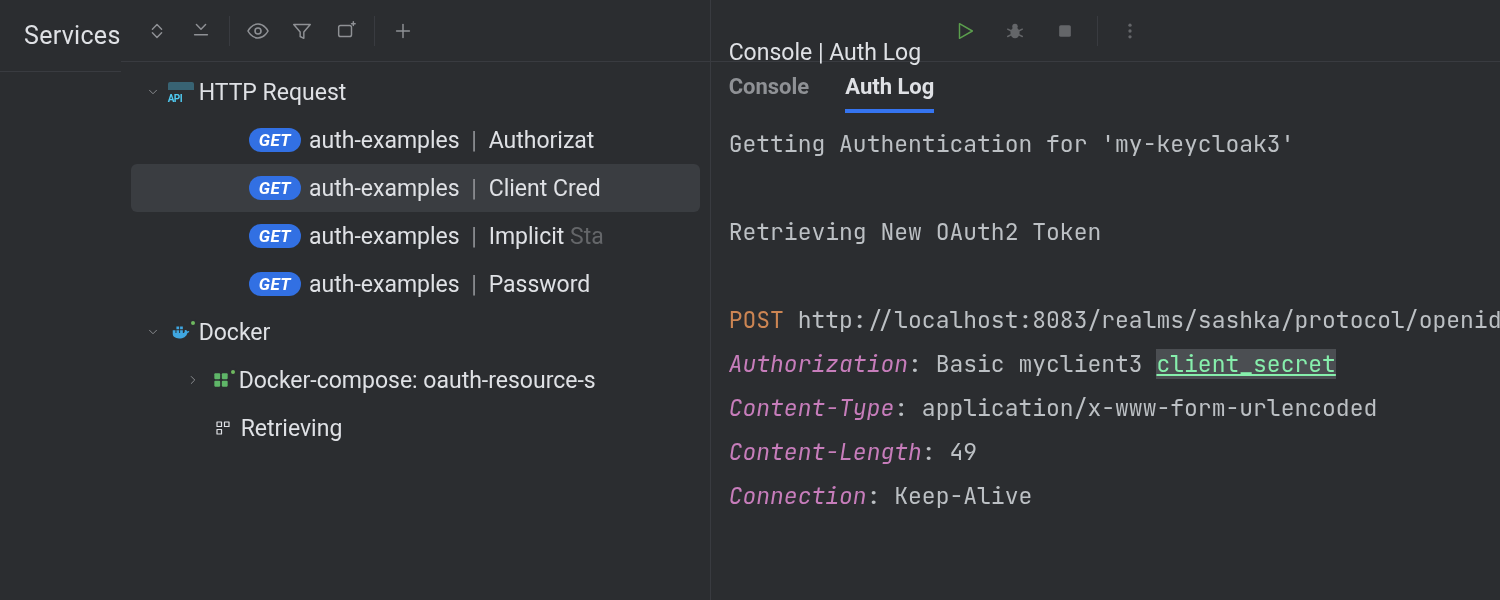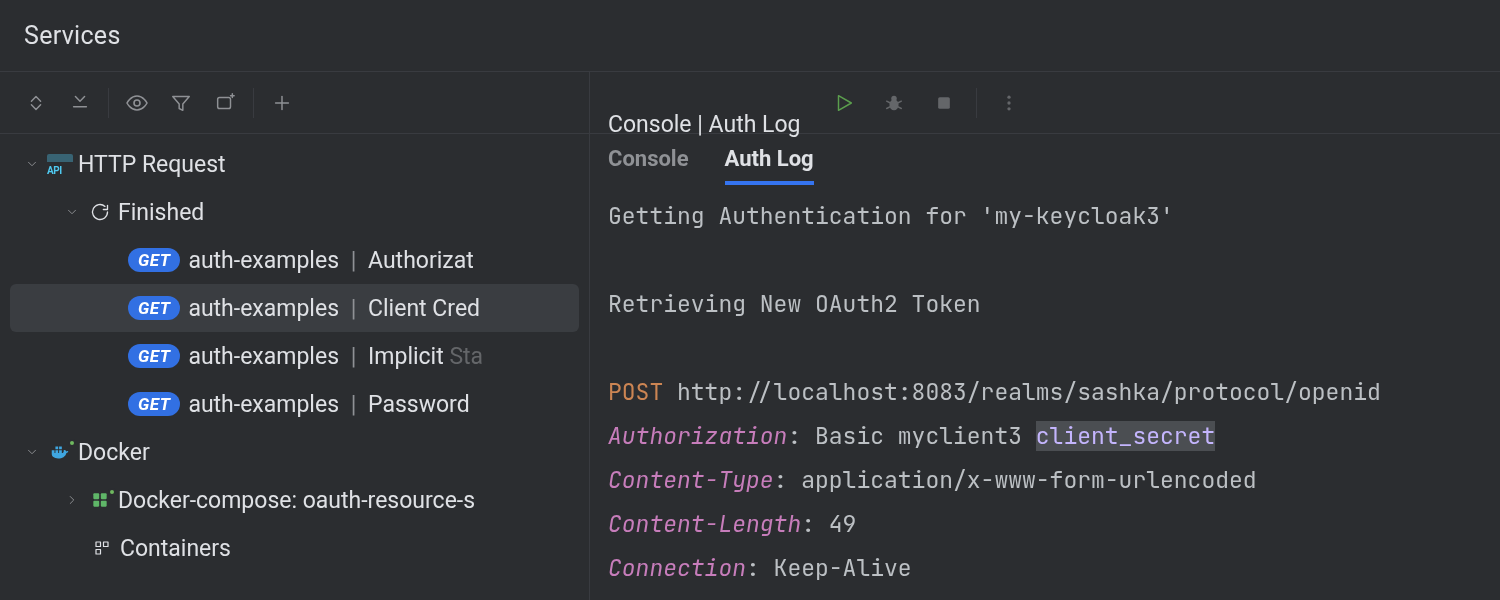--- a/index.html
+++ b/index.html
@@ -22,21 +22,21 @@
   html, body {
     margin: 0; padding: 0;
     width: 1500px; height: 600px;
     background: var(--bg);
     color: var(--text);
     font-family: -apple-system, BlinkMacSystemFont, "Segoe UI", Roboto, sans-serif;
     font-size: 22px;
     overflow: hidden;
   }
   .root {
-    display: flex; flex-direction: column;
+    display: flex; flex-direction: row;
     width: 100%; height: 100%;
   }
   
   .titlebar {
     height: 72px;
     display: flex; align-items: center;
     padding-left: 24px;
     border-bottom: 1px solid var(--border);
   }
   .titlebar .title { font-size: 25px; letter-spacing: 0.3px; }
@@ -180,21 +180,21 @@
     padding: 8px 18px 0 18px;
     font-family: "JetBrains Mono", "SF Mono", Menlo, Consolas, monospace;
     font-size: 23px;
     line-height: 44px;
     white-space: pre;
     overflow: hidden;
     color: #bcc0c4;
   }
   .log .m { color: var(--orange); text-align: right; }
   .log .h { color: var(--pink); font-style: italic; }
-  .log .sel { background: var(--hl); color: #c4b5fd; }
+  .log .sel { background: var(--hl); color: #86efac; text-decoration: underline; }
   .log .caret {
     display: inline-block;
     position: relative;
   }
 
   
   svg { stroke: currentColor; fill: none; stroke-width: 1.6; stroke-linecap: round; stroke-linejoin: round; }
 
   
   .api-icon {
@@ -285,35 +285,20 @@
             <svg viewBox="0 0 24 24">
                 <polyline points="6 9 12 15 18 9"></polyline>
               </svg>
           </span>
           <span class="node-icon">
               <span class="api-icon"></span>
             </span>
           <span class="label">HTTP Request</span>
         </div>
 
-        <div class="row">
-          <span class="indent" style="width:58px"></span>
-          <span class="chev">
-            <svg viewBox="0 0 24 24">
-                <polyline points="6 9 12 15 18 9"></polyline>
-              </svg>
-          </span>
-          <span class="node-icon">
-            <svg viewBox="0 0 24 24" width="20" height="20">
-                <path d="M21 12a9 9 0 1 1-3-6.7"></path>
-                <polyline points="21 4 21 9 16 9"></polyline>
-              </svg>
-          </span>
-          <span class="label">Finished</span>
-        </div>
 
         <div class="row">
           <span class="indent" style="width:128px"></span>
           <span class="badge">GET</span>
           <span class="label">auth-examples</span>
           <span class="pipe">&nbsp;|&nbsp;</span>
           <span class="label">Authorizat</span>
         </div>
         <div class="row selected">
           <span class="indent" style="width:128px"></span>
@@ -372,21 +357,21 @@
         </div>
         <div class="row">
           <span class="indent" style="width:88px"></span>
           <span class="node-icon">
             <svg viewBox="0 0 24 24" width="18" height="18">
                 <rect x="4" y="4" width="6" height="6"></rect>
                 <rect x="14" y="4" width="6" height="6"></rect>
                 <rect x="4" y="14" width="6" height="6"></rect>
               </svg>
           </span>
-          <span class="label">Containers</span>
+          <span class="label">Retrieving</span>
         </div>
       </div>
     </div>
 
     <div class="right">
       <div class="right-header">
         <span class="rh-title">Console | Auth Log</span>
         <div class="rh-actions">
           <div class="rh-btn" style="color:#5b9e4d" title="Run">
             <svg viewBox="0 0 24 24" width="22" height="22">

